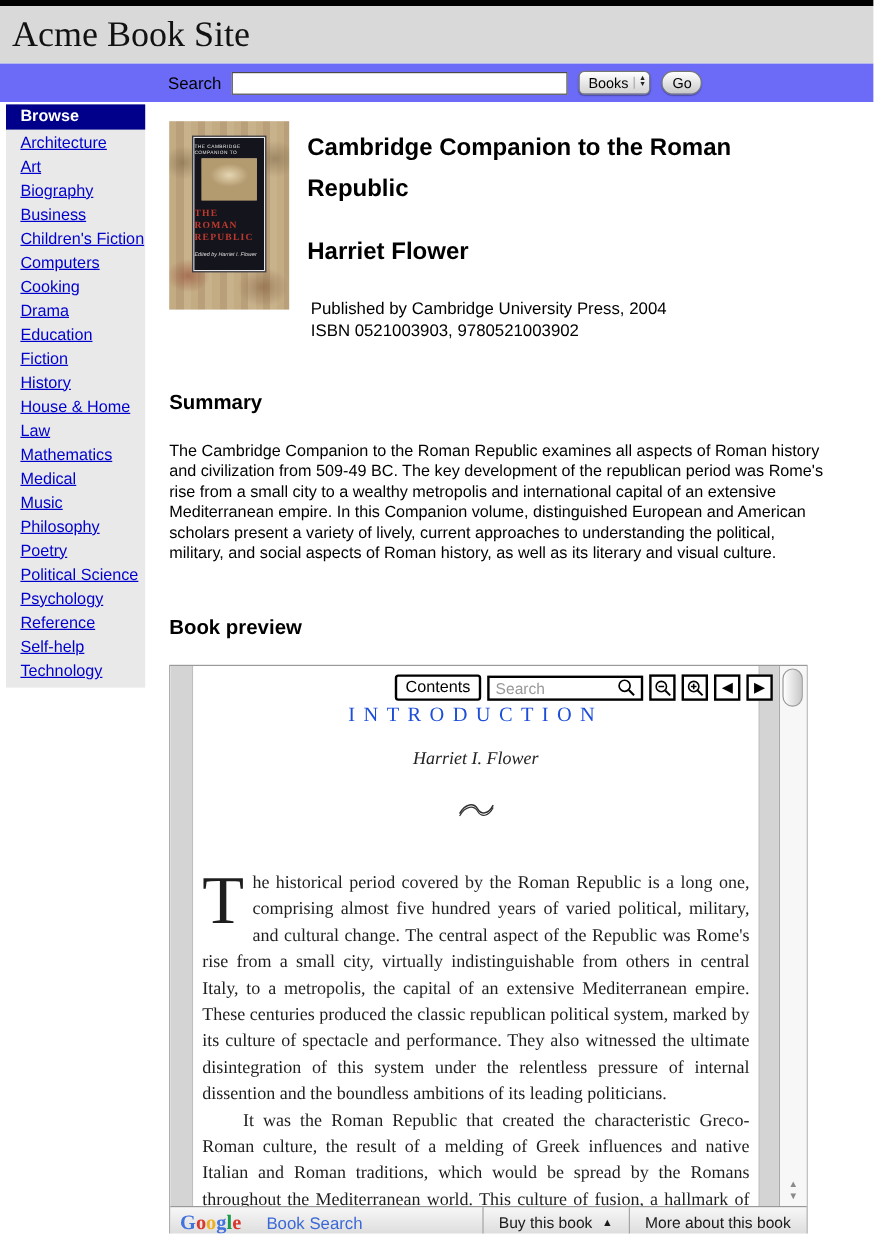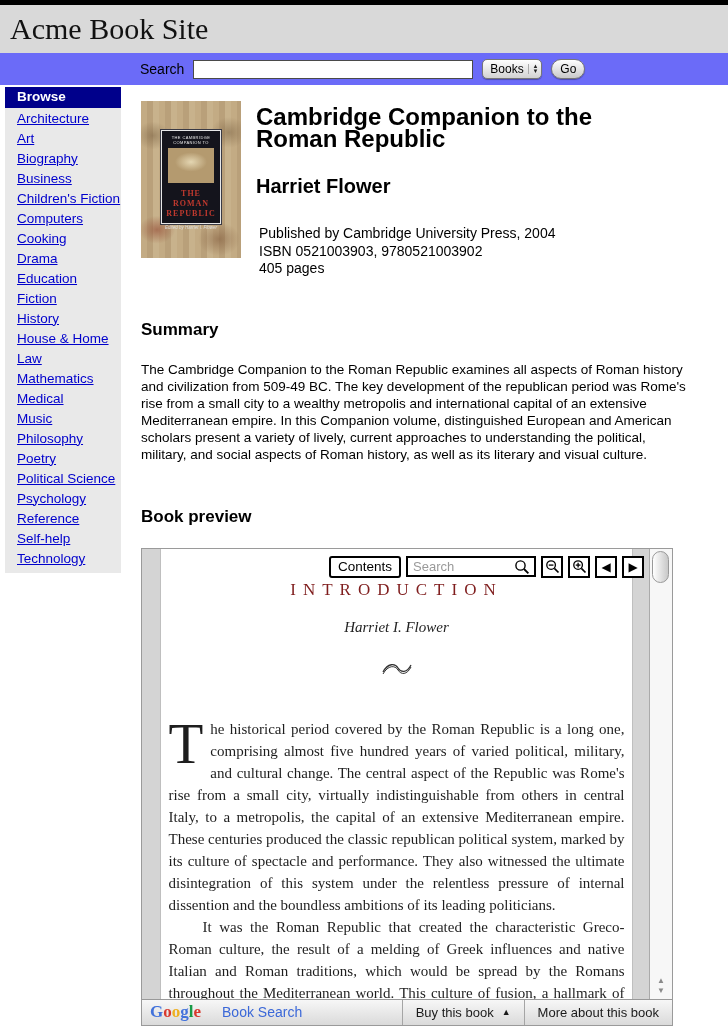--- a/index.html
+++ b/index.html
@@ -43,32 +43,32 @@
   .cover {
     width:100px; height:157px; position:relative; flex:none;
     background:
       radial-gradient(26px 20px at 16% 82%, rgba(140,60,40,.55), rgba(140,60,40,0) 70%),
       radial-gradient(30px 24px at 78% 88%, rgba(120,80,50,.5), rgba(120,80,50,0) 70%),
       radial-gradient(24px 20px at 12% 22%, rgba(110,85,55,.45), rgba(110,85,55,0) 70%),
       radial-gradient(26px 22px at 88% 20%, rgba(110,85,55,.45), rgba(110,85,55,0) 70%),
       repeating-linear-gradient(90deg, #c3ab84 0 6px, #b9a07a 6px 12px, #c8b28c 12px 18px);
   }
   .cover-panel {
-    position:absolute; left:20px; top:29px; width:60px; height:94px;
+    position:absolute; left:20px; top:13px; width:60px; height:112px;
     background:#14141c; border:1px solid #e8e8e8; outline:1px solid #3a3a44;
-    text-align:center; color:#fff;
+    color:#fff;
   }
   .cover-series { font-size:4px; letter-spacing:.4px; margin-top:4px; color:#e8e8e8; }
   .cover-art { width:46px; height:35px; margin:3px auto 0;
     background: radial-gradient(20px 12px at 50% 40%, #e4d6b2, #b49a6f 80%), linear-gradient(#cdbb97,#a8906a); }
   .cover-title { color:#c0392e; font-family:"Liberation Serif", serif; font-size:8px; font-weight:bold; letter-spacing:1px; line-height:10px; margin-top:6px; }
   .cover-editor { font-size:4.5px; font-style:italic; margin-top:6px; color:#ddd; }
 
   .book-info { padding-top:5px; }
-  .book-title { font-size:24px; font-weight:bold; line-height:22px; width:410px; }
+  .book-title { font-size:20px; font-weight:bold; line-height:34px; width:410px; }
   .book-author { font-size:20px; font-weight:bold; margin-top:25px; }
   .book-meta { font-size:14px; line-height:17.5px; margin-top:27px; padding-left:3px; }
 
   .section-h { font-size:17px; font-weight:bold; }
   .h-summary { margin-top:42px; }
   .summary-text { font-size:13.5px; line-height:17px; margin-top:21px; width:546px; }
   .h-preview { margin-top:44px; }
 
   .preview { margin-top:21px; width:532px; border:1px solid #9a9a9a; }
   .pviewport { position:relative; height:450px; background:#fff; display:flex; }
@@ -81,21 +81,21 @@
   .varrows { position:absolute; bottom:3px; left:0; right:0; text-align:center; color:#8a8a8a; font-size:8px; line-height:10px; }
 
   .ptoolbar { position:absolute; top:7px; right:28px; display:flex; gap:5px; align-items:center; z-index:3; }
   .contents-btn { border:2px solid #000; background:#fff; font-size:13.5px; padding:1px 7px 2px; border-radius:3px; white-space:nowrap; }
   .psearch { border:2px solid #000; background:#fff; width:130px; height:21px; display:flex; align-items:center; padding:0 4px 0 5px; }
   .psearch input { border:none; outline:none; flex:1; width:90px; font-size:13px; color:#444; }
   .psearch input::placeholder { color:#9a9a9a; }
   .tbtn { width:22px; height:22px; border:2px solid #000; background:#fff; display:flex; align-items:center; justify-content:center; flex:none; }
   .tbtn .tri { font-size:12px; line-height:12px; color:#000; }
 
-  .chapter { text-align:center; font-family:"Liberation Serif", serif; font-size:17px; letter-spacing:7px; color:#7f1d1d; margin-top:31px; }
+  .chapter { text-align:center; font-family:"Liberation Serif", serif; font-size:17px; letter-spacing:7px; color:#1d4ed8; margin-top:31px; }
   .pauthor { text-align:center; font-family:Liberation Serif, serif; font-style:italic; font-size:15px; color:#222; margin-top:19px; }
   .ornament { text-align:center; margin-top:25px; }
   .ptext { margin:38px auto 0; width:456px; font-family:"Liberation Serif", serif; font-size:15px; line-height:22px; text-align:justify; color:#1e1e1e; }
   .dropcap { float:left; font-size:57px; line-height:45px; padding:3px 7px 0 0; }
   .ptext .p2 { text-indent:34px; }
 
   .pfooter { height:26px; background:linear-gradient(#f7f7f7,#dadada); border-top:1px solid #999; display:flex; align-items:stretch; font-size:13px; }
   .gcell { flex:1; display:flex; align-items:center; padding-left:8px; gap:21px; }
   .glogo { font-family:"Liberation Serif", serif; font-weight:bold; font-size:17px; }
   .gsuffix { font-size:14px; }
@@ -168,21 +168,20 @@
           </div>
           <div class="cover-editor">Edited by Harriet I. Flower</div>
         </div>
       </div>
       <div class="book-info">
         <div class="book-title">Cambridge Companion to the Roman Republic</div>
         <div class="book-author">Harriet Flower</div>
         <div class="book-meta">
           <div>Published by Cambridge University Press, 2004</div>
           <div>ISBN 0521003903, 9780521003902</div>
-          <div>405 pages</div>
         </div>
       </div>
     </div>
 
     <div class="section-h h-summary">Summary</div>
     <p class="summary-text">The Cambridge Companion to the Roman Republic examines all aspects of Roman history and civilization from 509-49 BC. The key development of the republican period was Rome's rise from a small city to a wealthy metropolis and international capital of an extensive Mediterranean empire. In this Companion volume, distinguished European and American scholars present a variety of lively, current approaches to understanding the political, military, and social aspects of Roman history, as well as its literary and visual culture.</p>
 
     <div class="section-h h-preview">Book preview</div>
 
     <div class="preview">

